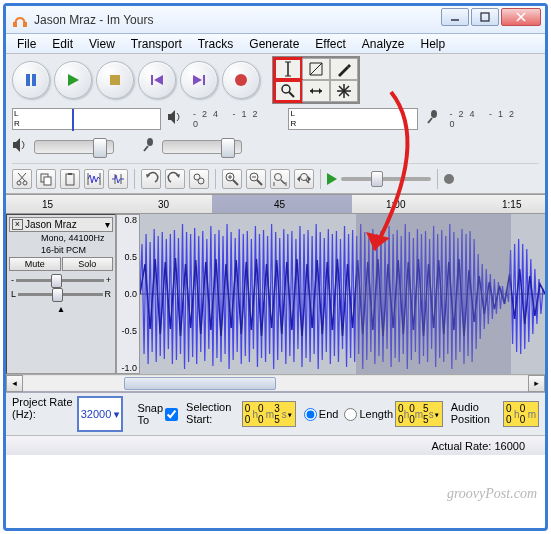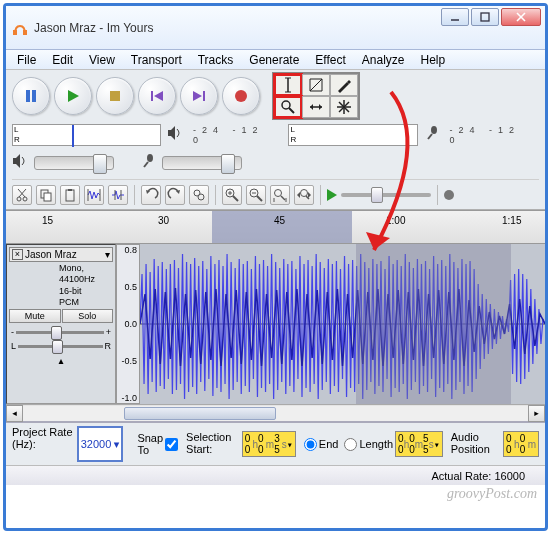--- a/index.html
+++ b/index.html
@@ -1,20 +1,20 @@
 <!DOCTYPE html>
 <html><head>
 <meta charset="utf-8">
 <style>
 * { box-sizing: border-box; margin: 0; padding: 0; font-family: "Segoe UI", Tahoma, sans-serif; }
 body { background: #fff; width: 551px; height: 534px; position: relative; overflow: hidden; }
 .outer { border: 3px solid #3a7bd5; border-radius: 4px; width: 545px; height: 528px; margin: 3px; position: relative; background: #fff; }
 
 
-.titlebar { height: 44px; background: linear-gradient(#f7fbff,#e4eefc); border-bottom: 1px solid #a8b8d8; display: flex; align-items: center; padding: 0 6px; position: relative; }
+.titlebar { height: 28px; background: linear-gradient(#f7fbff,#e4eefc); border-bottom: 1px solid #a8b8d8; display: flex; align-items: center; padding: 0 6px; position: relative; }
 .titlebar .appicon { width: 16px; height: 16px; margin-right: 6px; }
 .titlebar .title { font-size: 12px; color: #333; }
 .winbtns { position: absolute; right: 4px; top: 2px; display: flex; gap: 2px; }
 .winbtn { width: 28px; height: 18px; border: 1px solid #8899bb; border-radius: 2px; background: linear-gradient(#f4f8ff,#cfe0f4); display: flex; align-items: center; justify-content: center; font-size: 11px; cursor: pointer; }
 .winbtn.close { background: linear-gradient(#f8cfcf,#e86868); border-color: #c05050; color: #fff; width: 40px; }
 .winbtn svg { width: 10px; height: 10px; }
 
 
 .menubar { height: 20px; background: linear-gradient(#f7fbff,#e4eefc); display: flex; align-items: center; padding: 0 4px; font-size: 12px; gap: 2px; border-bottom: 1px solid #c0c0c0; }
 .menubar span { padding: 1px 7px; cursor: pointer; }
@@ -47,30 +47,30 @@
 .tbtn { width:22px; height:22px; border:1px solid #aaa; background:linear-gradient(#fdfdfd,#e4e4e4); display:flex; align-items:center; justify-content:center; cursor:pointer; border-radius:2px; }
 .sep { width:1px; height:20px; background:#bbb; margin:0 2px; flex-shrink:0; }
 .tbtn.small { width:20px; height:20px; }
 .tbtn svg { width:14px; height:14px; }
 .pdot { width:10px; height:10px; border-radius:50%; background:#777; }
 .miniplay { width:0;height:0;border-left:10px solid #2a9c2a;border-top:6px solid transparent;border-bottom:6px solid transparent; }
 .slider-line { width:90px; height:4px; background:#aaa; border-radius:2px; position:relative; }
 .slider-line::after { content:""; width:10px; height:14px; background:linear-gradient(#fff,#ccd); border:1px solid #888; border-radius:2px; position:absolute; left:30px; top:-6px; }
 
 
-.ruler { height:34px; background:linear-gradient(#f1f1f1,#e0e0e0); border-top:1px solid #999; border-bottom:1px solid #999; position:relative; font-size:10px; overflow:hidden; }
+.ruler { height:20px; background:linear-gradient(#f1f1f1,#e0e0e0); border-top:1px solid #999; border-bottom:1px solid #999; position:relative; font-size:10px; overflow:hidden; }
 .ruler .sel { position:absolute; top:0; bottom:0; left:206px; width:140px; background:#8f96b8; opacity:.7; }
 .ruler .rlabel { position:absolute; top:4px; font-size:10px; }
 
 
 .trackarea { display:flex; position:relative; height:160px; overflow:hidden; background:#b8bcc4; }
 .trackpanel { width:110px; border:1px inset #999; background:#d9dde2; padding:2px; font-size:10px; }
 .trackpanel .tname { background:#e8e8e8; border:1px solid #888; padding:1px 2px; display:flex; align-items:center; gap:2px; margin-bottom:1px; }
 .trackpanel .x { width:11px; height:11px; border:1px solid #666; font-size:9px; line-height:9px; text-align:center; cursor:pointer; }
-.trackpanel .info { font-size:9px; line-height:11px; margin:1px 18px;padding-left:32px; }
+.trackpanel .info { font-size:9px; line-height:11px; margin:1px 0;padding-left:32px; }
 .msbtns { display:flex; gap:1px; }
 .msbtn { flex:1; border:1px solid #888; background:linear-gradient(#f8f8f8,#dedede); font-size:9px; text-align:center; padding:1px; cursor:pointer; }
 .panslider { margin:4px 2px; display:flex; align-items:center; gap:2px; font-size:9px; }
 .panslider .sline { flex:1; height:3px; background:#888; position:relative; }
 .panslider .sline::after { content:""; width:9px; height:12px; background:linear-gradient(#fff,#ccd); border:1px solid #666; border-radius:2px; position:absolute; left:40%; top:-5px; }
 
 .vscale { width:24px; background:#e8eaef; border:1px solid #999; font-size:9px; text-align:right; padding-right:2px; display:flex; flex-direction:column; justify-content:space-between; }
 .wave { flex:1; background:#c2c7d0; position:relative; overflow:hidden; }
 .wave .sel { position:absolute; left:216px; width:155px; top:0; bottom:0; background:rgba(120,120,150,.35); }
 

